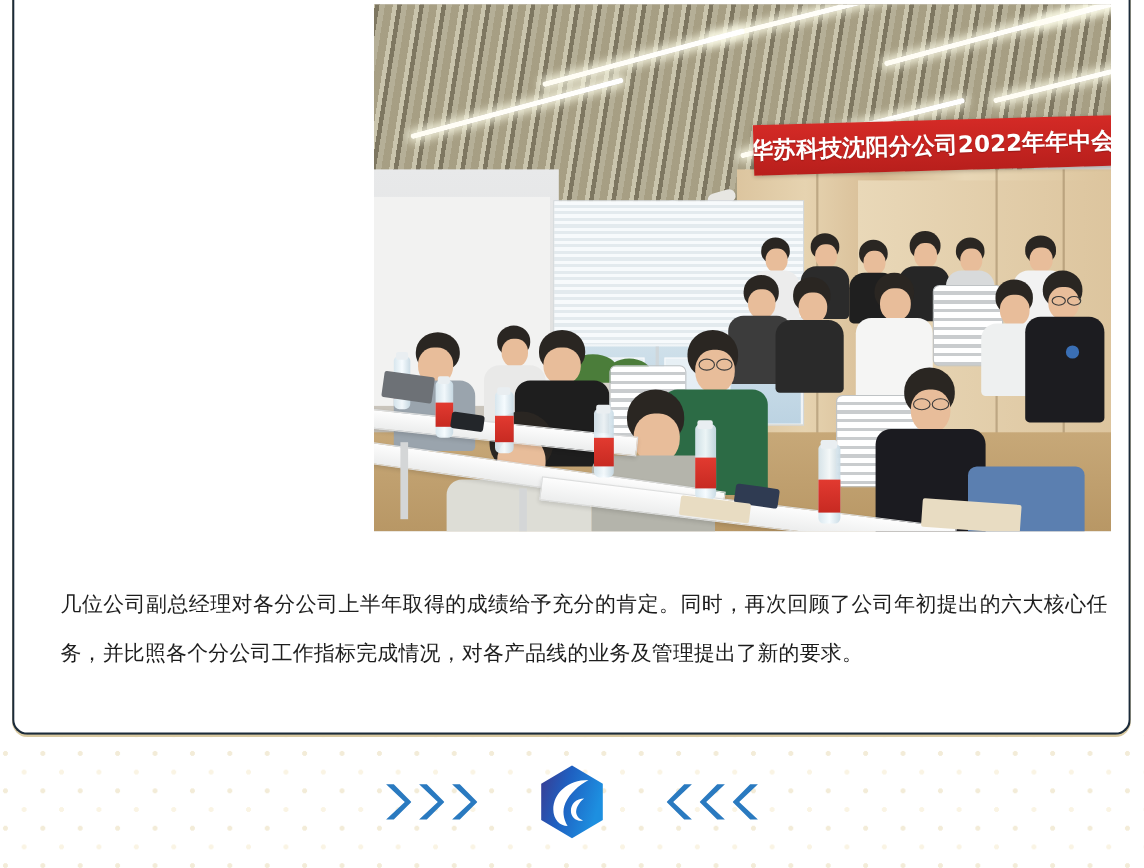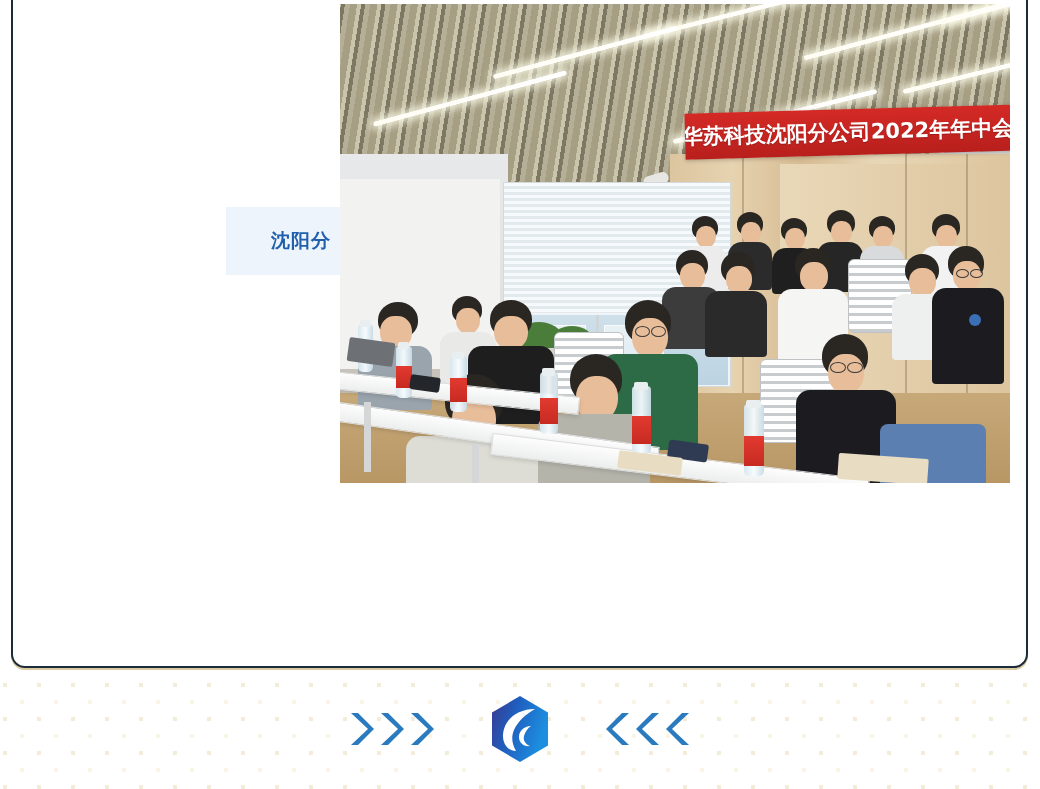--- a/index.html
+++ b/index.html
@@ -230,23 +230,20 @@
   .chev svg { display:block; }
   #logo-hex { width:60px; height:68px; }
 </style>
 </head>
 <body>
 
 <div id="page"></div>
 
 <div id="card">
 
-  <div id="label-chip">
-    <span class="chip-text">沈阳分</span>
-  </div>
 
   <div id="photo">
 
     <div class="ph ceiling"></div>
     <div class="ph ceiling-slats"></div>
 
     <div class="ph ceiling-strip" style="left:300px;top:6px;width:200px;transform:rotate(-14deg);"></div>
     <div class="ph ceiling-strip" style="left:460px;top:22px;width:230px;transform:rotate(-15deg);"></div>
     <div class="ph ceiling-strip" style="left:560px;top:60px;width:210px;transform:rotate(-14deg);"></div>
     <div class="ph ceiling-strip" style="left:150px;top:46px;width:190px;transform:rotate(-15deg);"></div>
@@ -409,20 +406,21 @@
     <div class="ph bottle-cap" style="left:406px;top:396px;width:15px;height:8px;"></div>
 
     <div class="ph laptop" style="left:8px;top:336px;width:46px;height:24px;transform:rotate(8deg);"></div>
     <div class="ph phone" style="left:70px;top:372px;width:30px;height:15px;transform:rotate(8deg);"></div>
     <div class="ph phone" style="left:328px;top:438px;width:40px;height:18px;transform:rotate(8deg);background:#2f3b52;"></div>
     <div class="ph notebook" style="left:278px;top:450px;width:64px;height:18px;transform:rotate(7deg);"></div>
     <div class="ph notebook" style="left:498px;top:452px;width:90px;height:26px;transform:rotate(4deg);"></div>
 
   </div>
 
+  <p id="paragraph">几位公司副总经理对各分公司上半年取得的成绩给予充分的肯定。同时，再次回顾了公司年初提出的六大核心任务，并比照各个分公司工作指标完成情况，对各产品线的业务及管理提出了新的要求。</p>
 
 </div>
 
 <div id="footer">
 
   <div class="chev-group">
     <span class="chev">
       <svg width="26" height="38" viewBox="0 0 26 38">
           <path d="M3 3 L20 19 L3 35 L10 35 L26 19 L10 3 Z" fill="#2a7ac0"></path>
         </svg>

